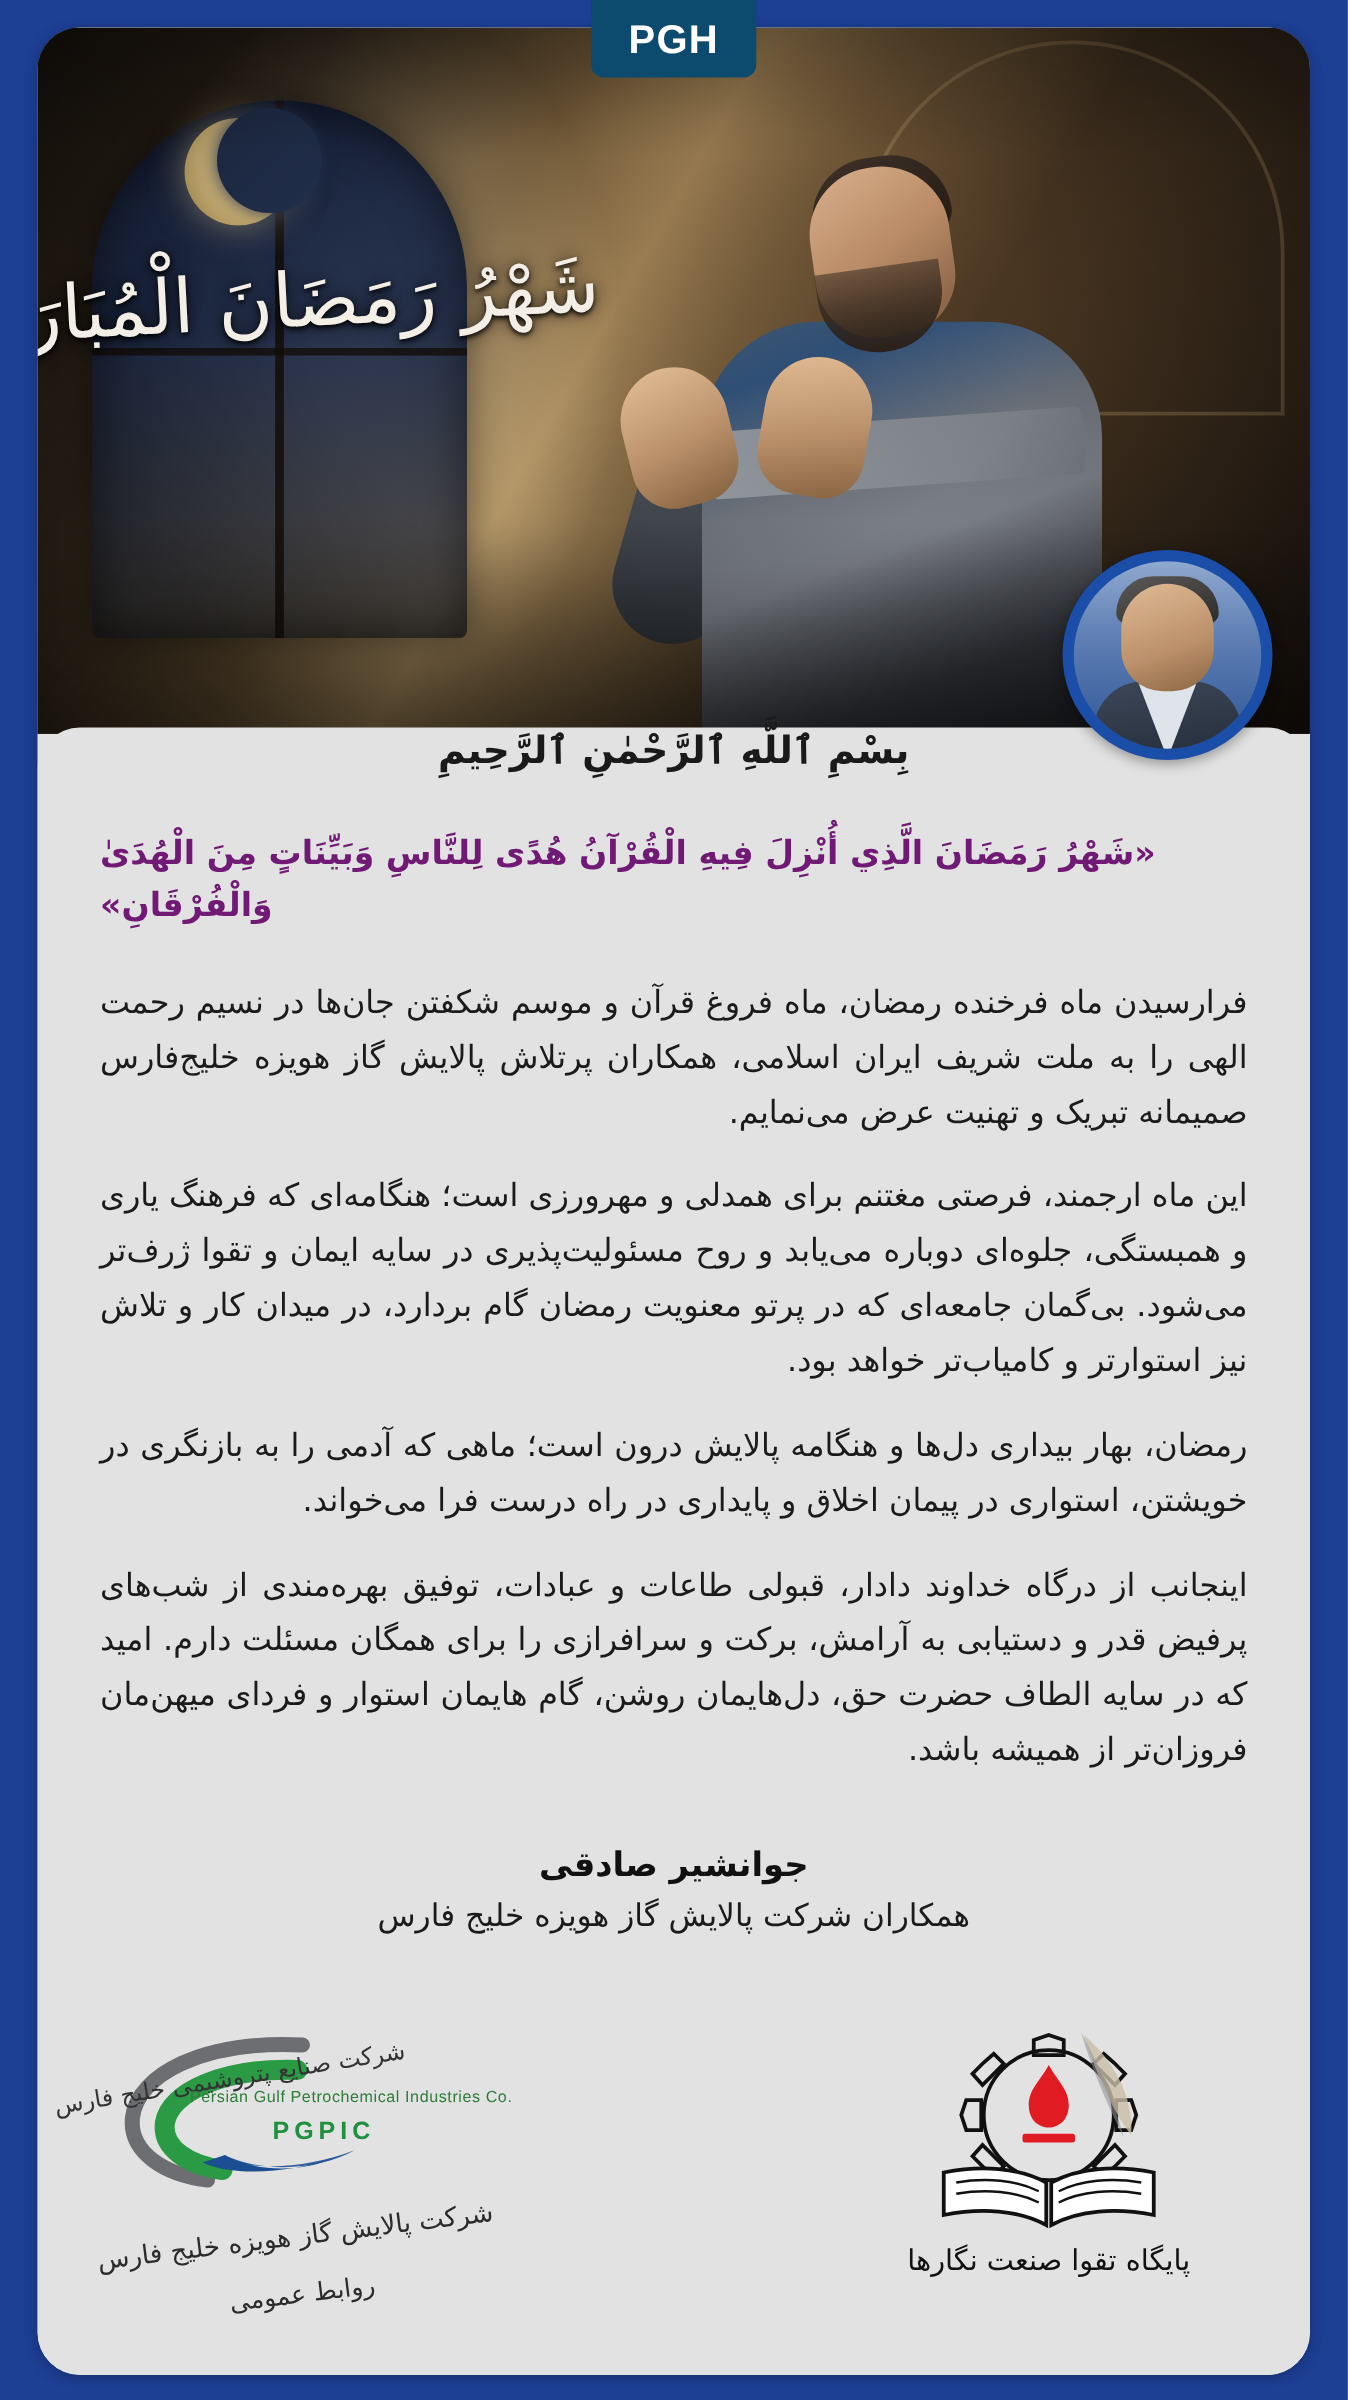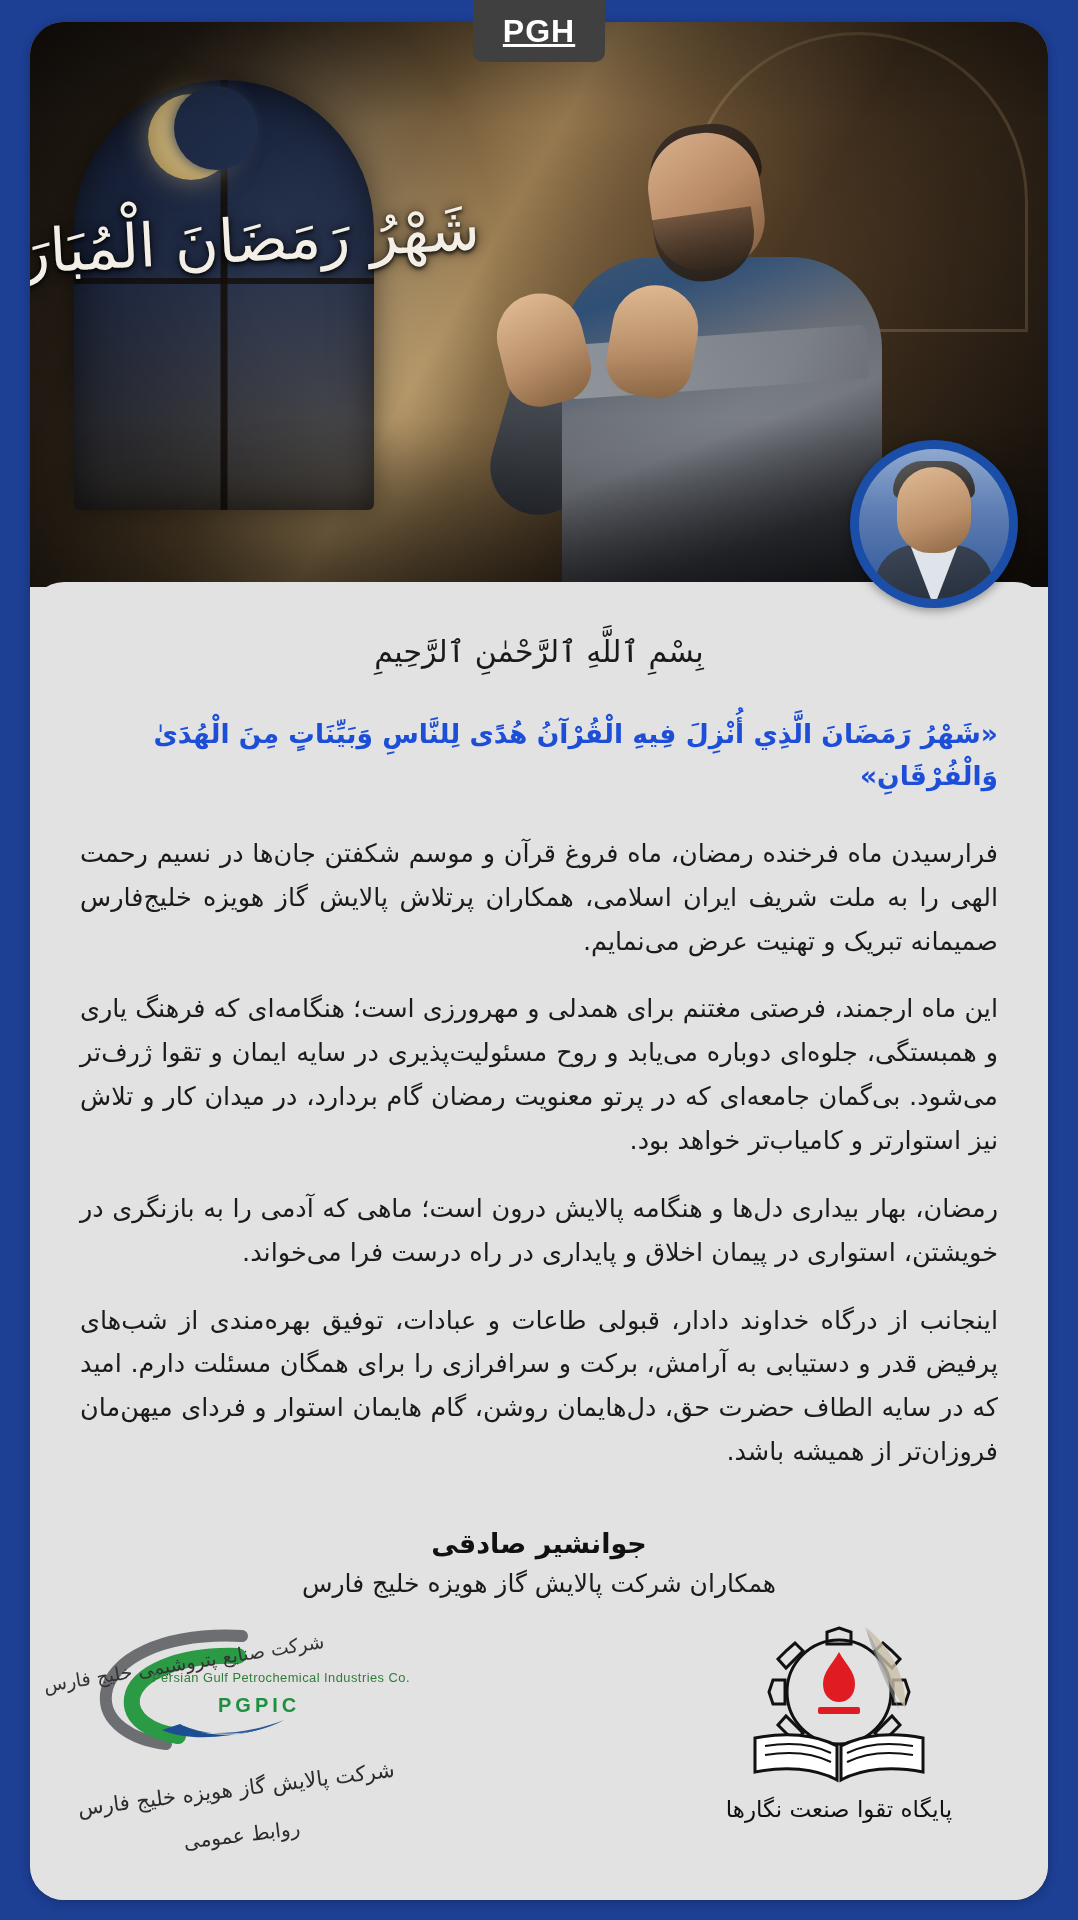--- a/index.html
+++ b/index.html
@@ -182,32 +182,31 @@
   }
 
   
   .pgh-tag {
     position: absolute;
     left: 50%;
     top: 0;
     transform: translateX(-50%);
     width: 132px;
     height: 62px;
-    background: #404040;
+    background: #0c4a6e;
     border-radius: 0 0 10px 10px;
     color: #ffffff;
     font-size: 32px;
     font-weight: bold;
     letter-spacing: 1px;
     display: flex;
     align-items: center;
     justify-content: center;
     z-index: 40;
     font-family: "Liberation Sans", sans-serif;
-    text-decoration: underline;
   }
 
   
   .avatar {
     position: absolute;
     right: 30px;
     top: 418px;
     width: 168px;
     height: 168px;
     border-radius: 50%;
@@ -259,35 +258,34 @@
     left: 0;
     top: 560px;
     width: 1018px;
     height: 1318px;
     background: #e2e2e2;
     border-radius: 34px 34px 34px 34px;
     padding: 0 44px;
   }
 
   .bismillah {
-    margin-top: 52px;
     text-align: center;
     font-size: 30px;
-    font-weight: normal;
+    font-weight: bold;
     color: #1a1a1a;
     direction: rtl;
     letter-spacing: 0;
   }
 
   .verse {
     margin-top: 44px;
-    text-align: right;
+    text-align: left;
     font-size: 26.5px;
     font-weight: bold;
-    color: #1d4ed8;
+    color: #701a75;
     direction: rtl;
     line-height: 1.6;
     padding: 0 6px;
   }
 
   .body-text {
     margin-top: 34px;
     direction: rtl;
     text-align: justify;
     text-align-last: right;

